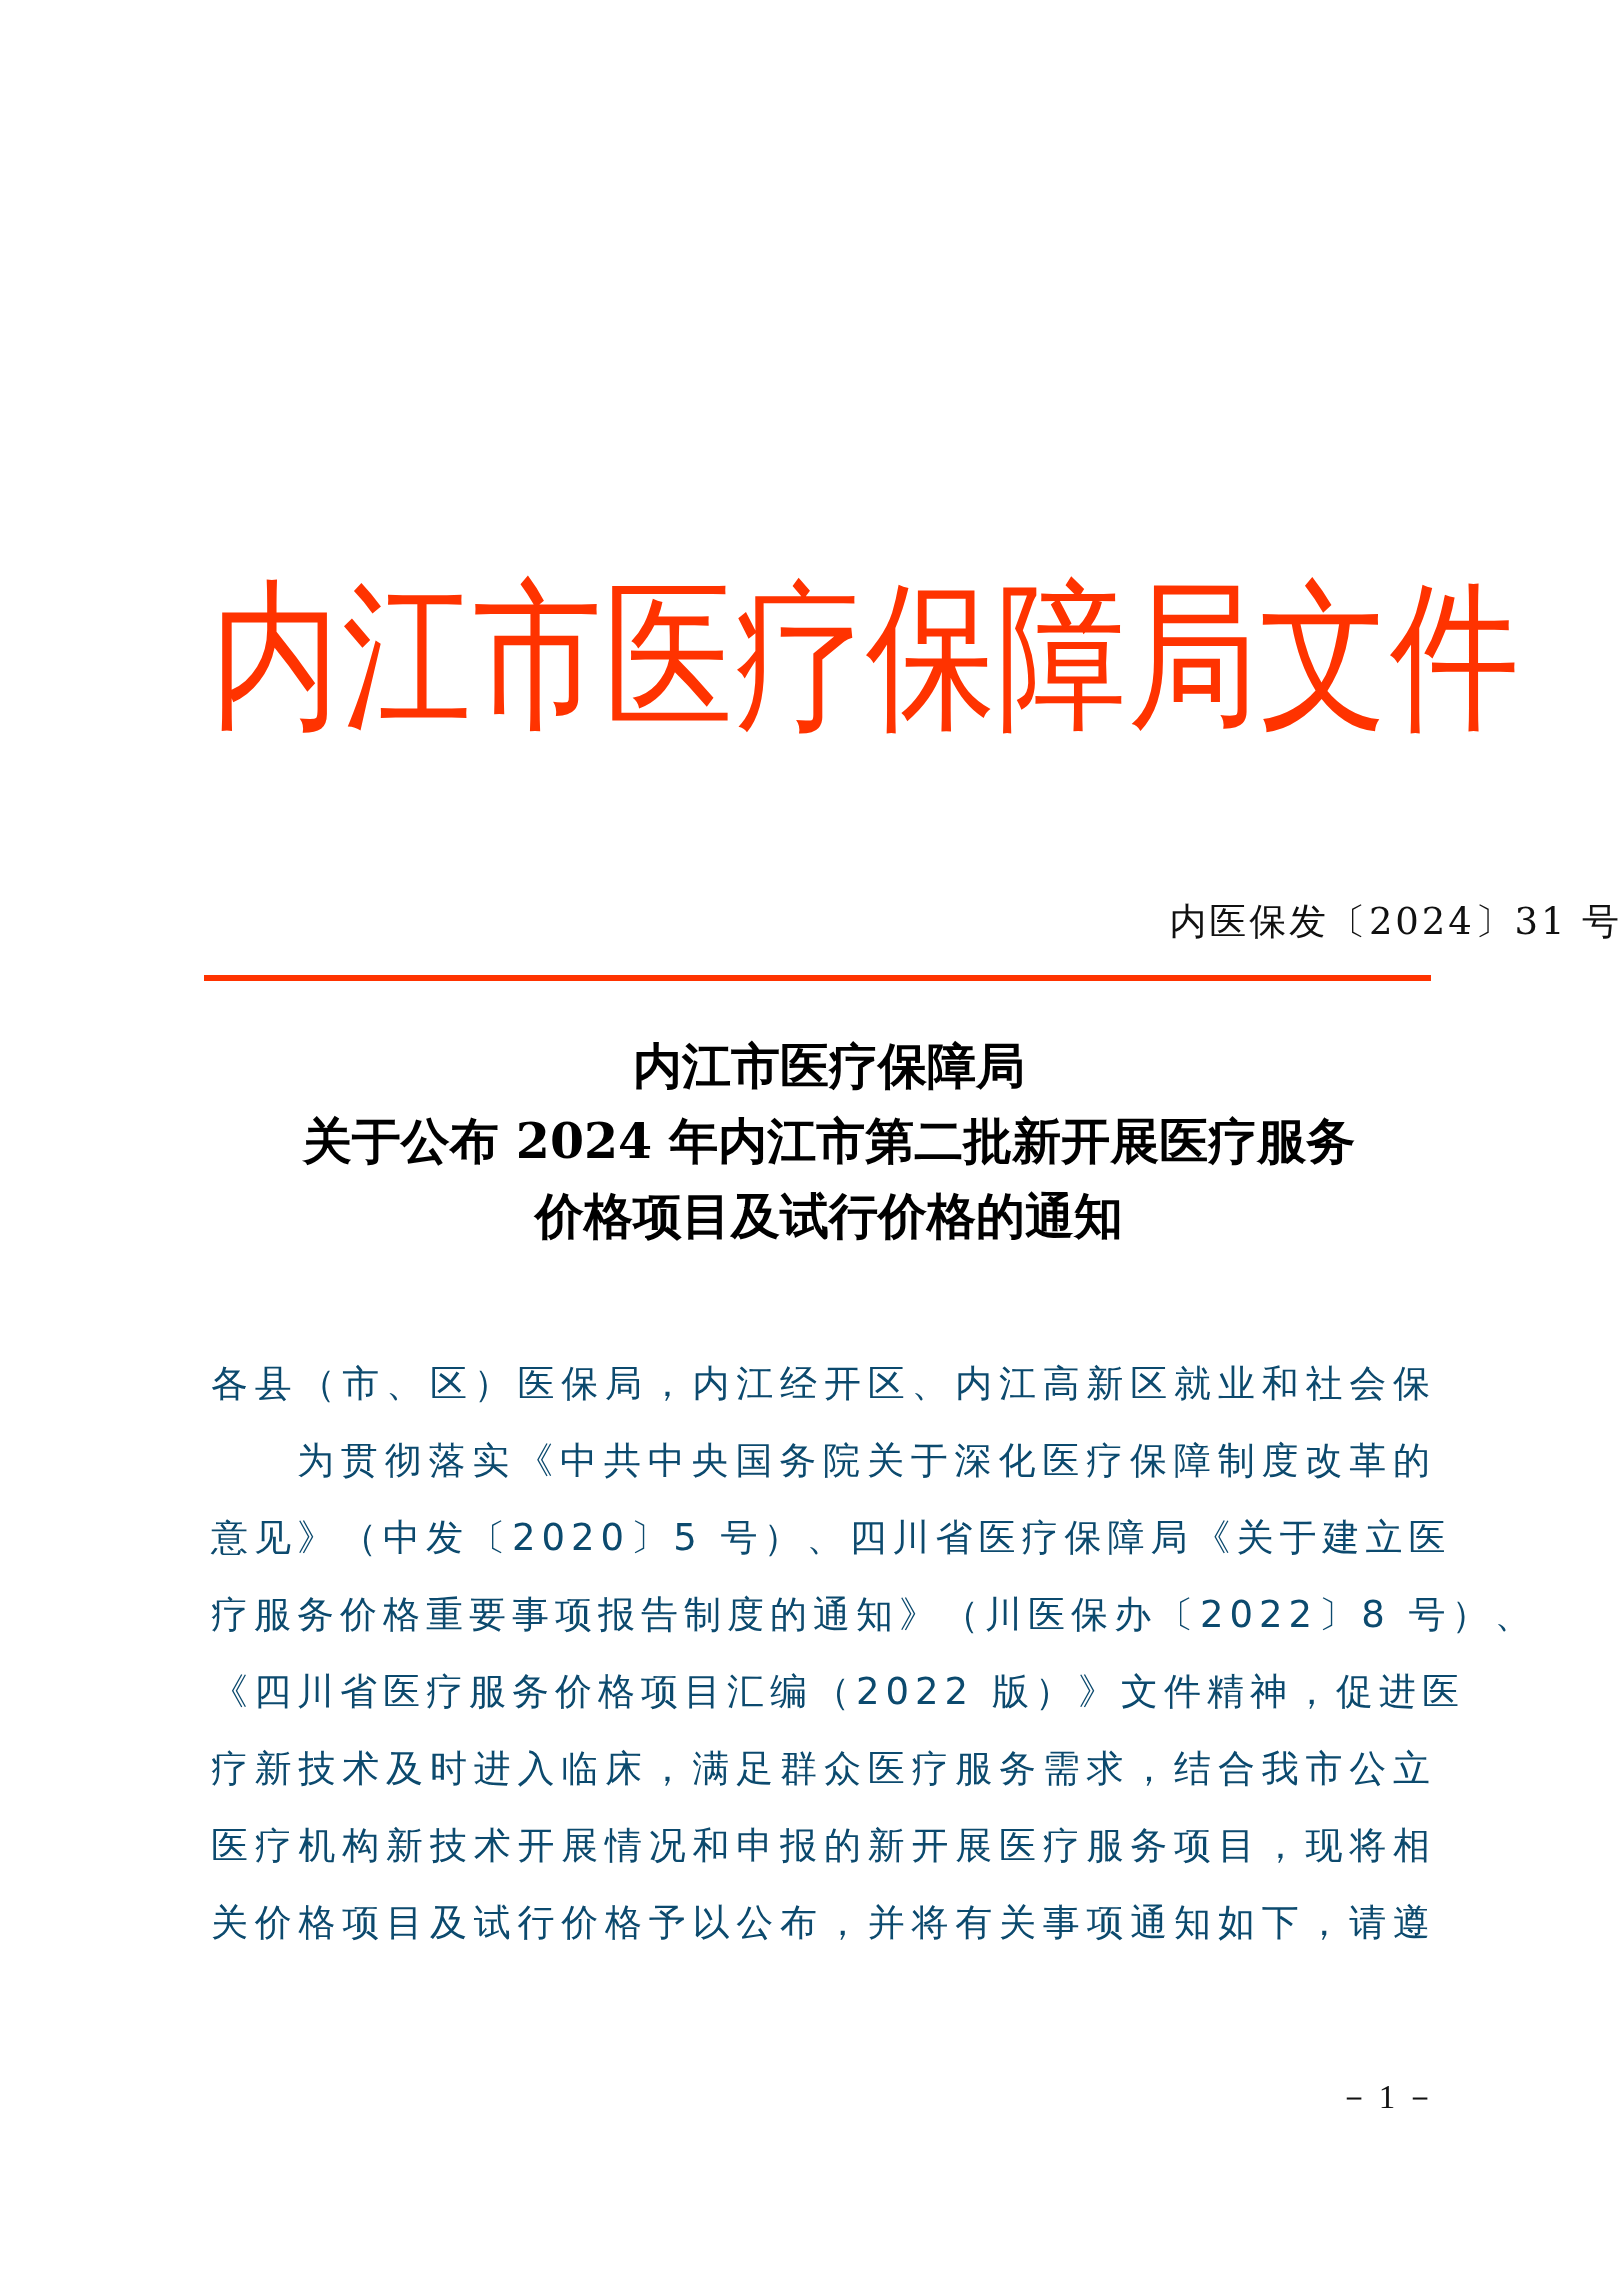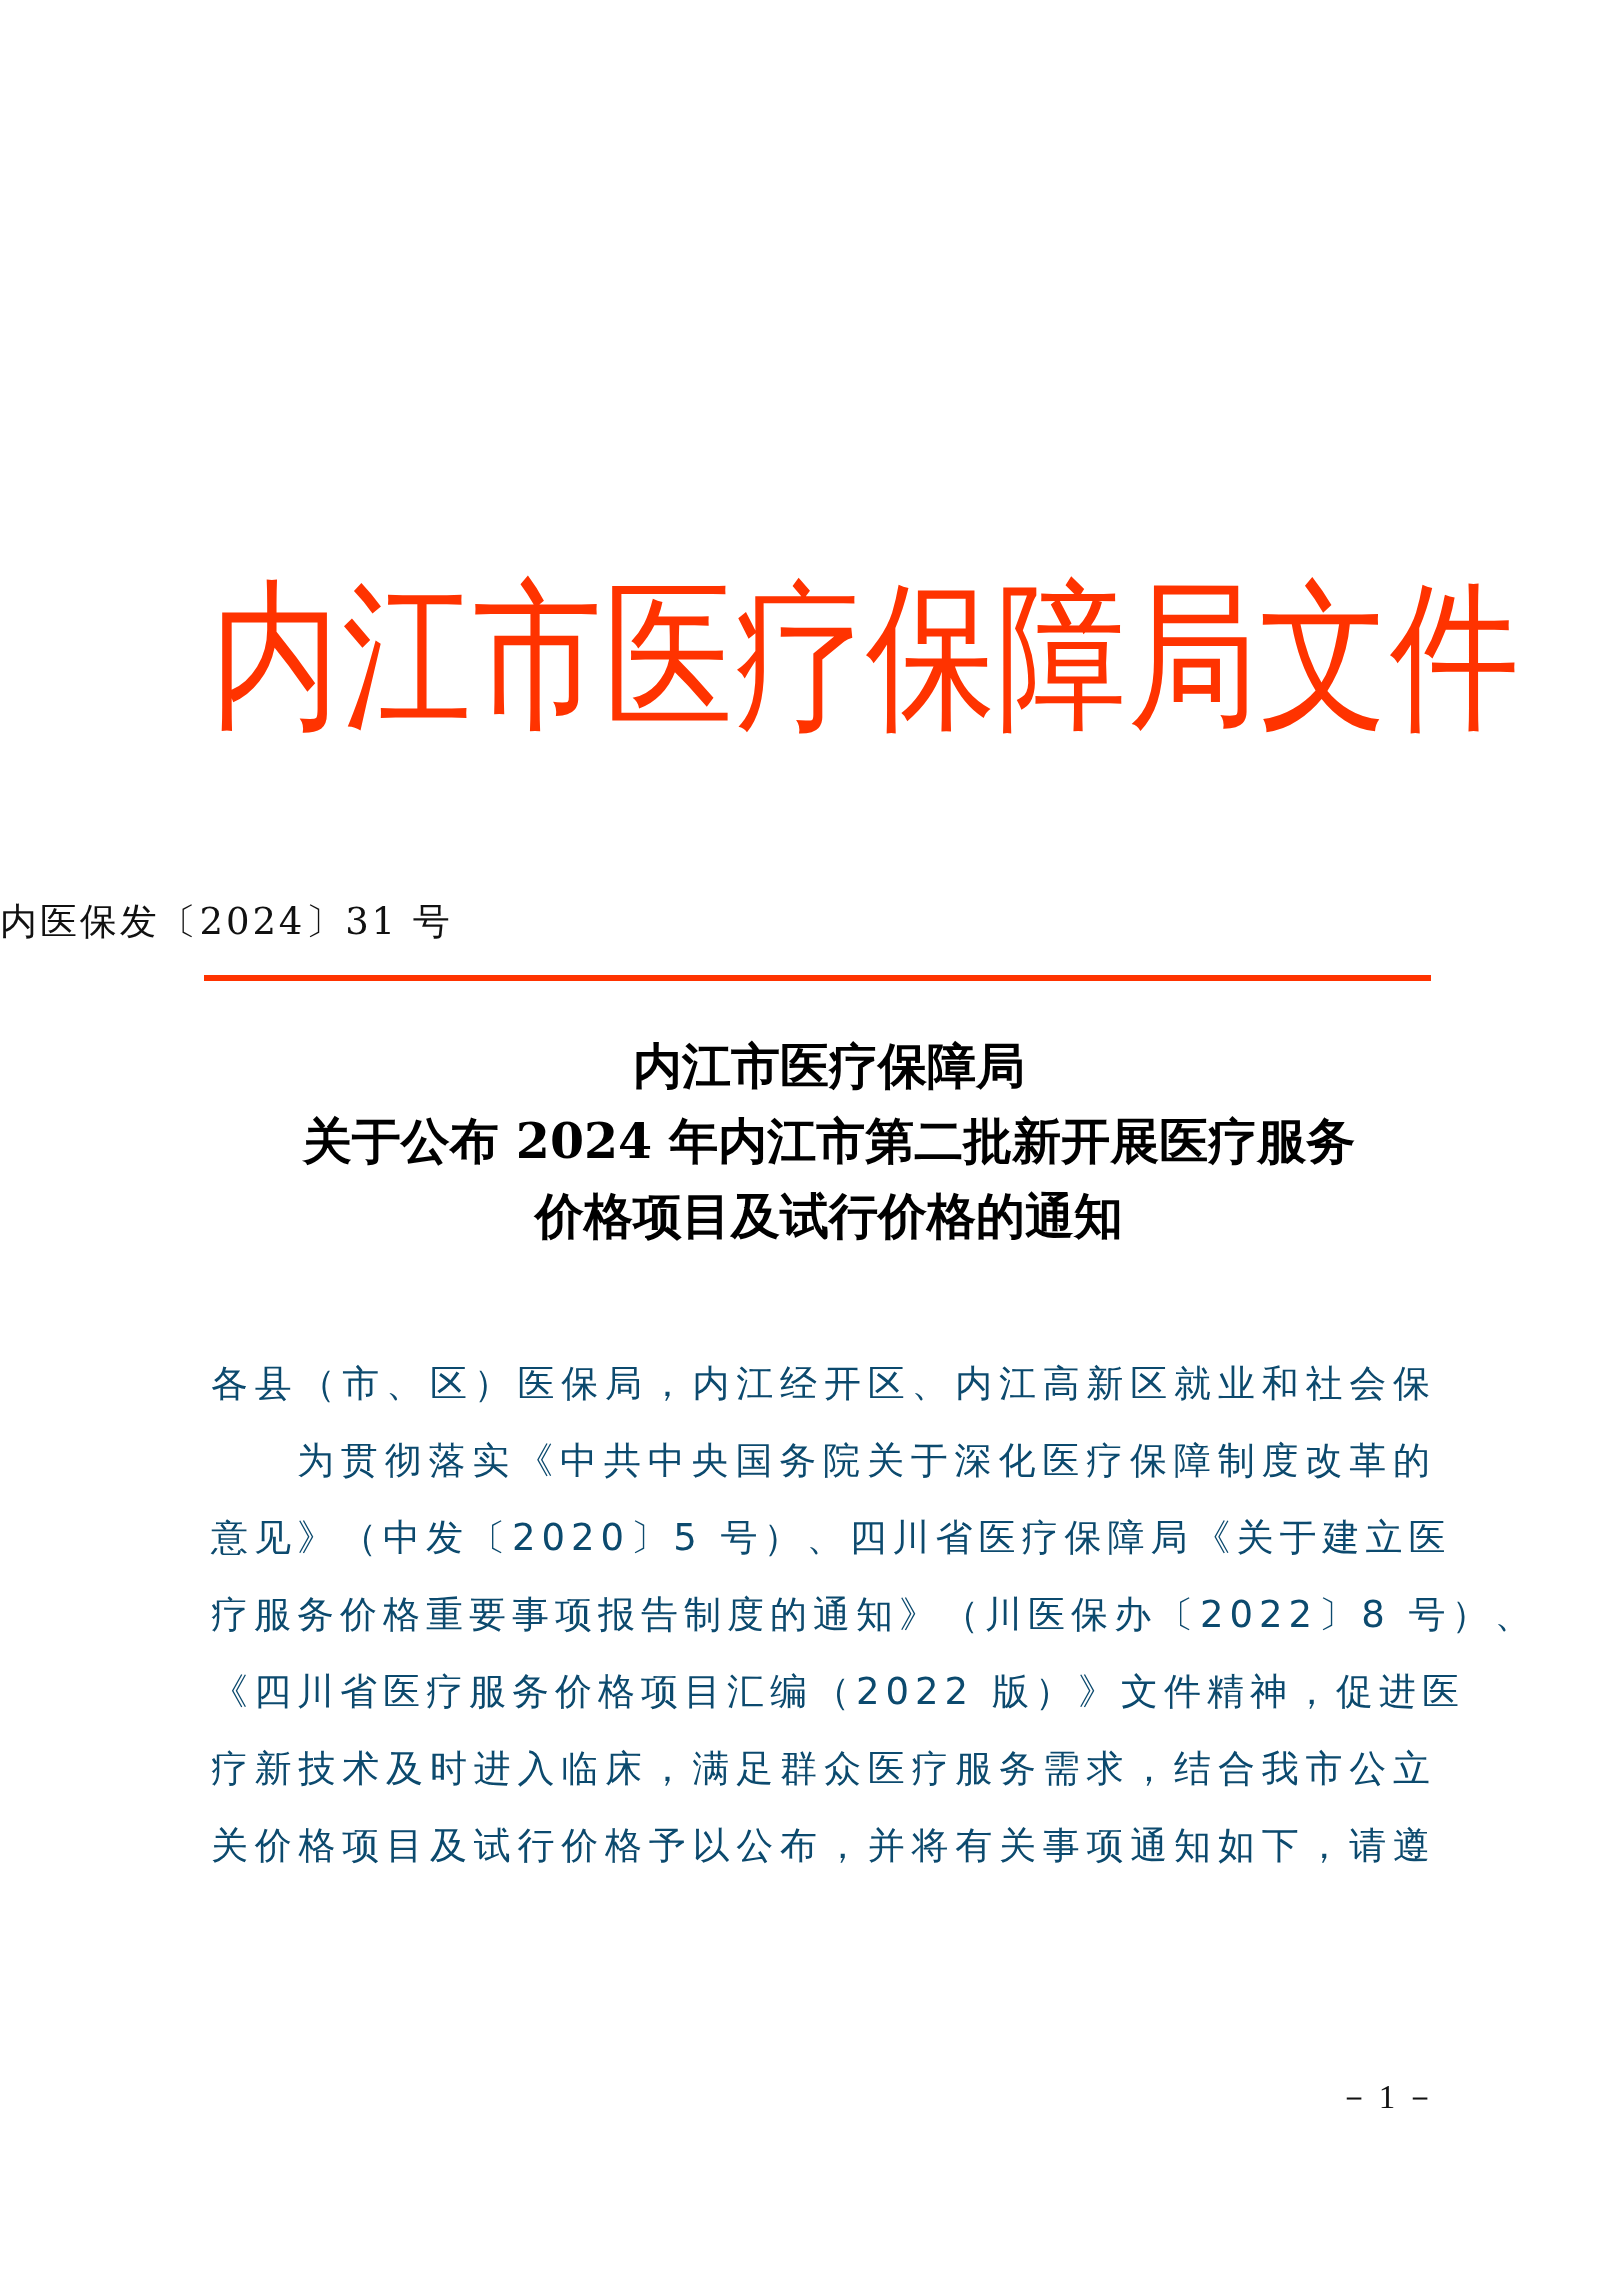--- a/index.html
+++ b/index.html
@@ -37,21 +37,21 @@
       white-space: nowrap;
       transform: scaleY(1.25);
       transform-origin: center;
       font-weight: 400;
     }
     .doc-number {
       position: absolute;
       left: 0;
       width: 1622px;
       top: 894px;
-      text-align: left;
+      text-align: right;
       font-size: 37px;
       line-height: 55px;
       letter-spacing: 2.9px;
       color: #111;
       white-space: nowrap;
     }
     .red-rule {
       position: absolute;
       left: 204px;
       top: 975px;
@@ -128,19 +128,20 @@
     <div class="title-line">价格项目及试行价格的通知</div>
   </div>
 
   <div class="body-text">
     <div class="body-line">各县（市、区）医保局，内江经开区、内江高新区就业和社会保</div>
     <div class="body-line indent">为贯彻落实《中共中央国务院关于深化医疗保障制度改革的</div>
     <div class="body-line">意见》（中发〔2020〕5 号）、四川省医疗保障局《关于建立医</div>
     <div class="body-line">疗服务价格重要事项报告制度的通知》（川医保办〔2022〕8 号）、</div>
     <div class="body-line">《四川省医疗服务价格项目汇编（2022 版）》文件精神，促进医</div>
     <div class="body-line">疗新技术及时进入临床，满足群众医疗服务需求，结合我市公立</div>
+    <div class="body-line">医疗机构新技术开展情况和申报的新开展医疗服务项目，现将相</div>
     <div class="body-line">关价格项目及试行价格予以公布，并将有关事项通知如下，请遵</div>
   </div>
 
   <div class="page-number">－ 1 －</div>
 
 </div>
 
 
 </body></html>

